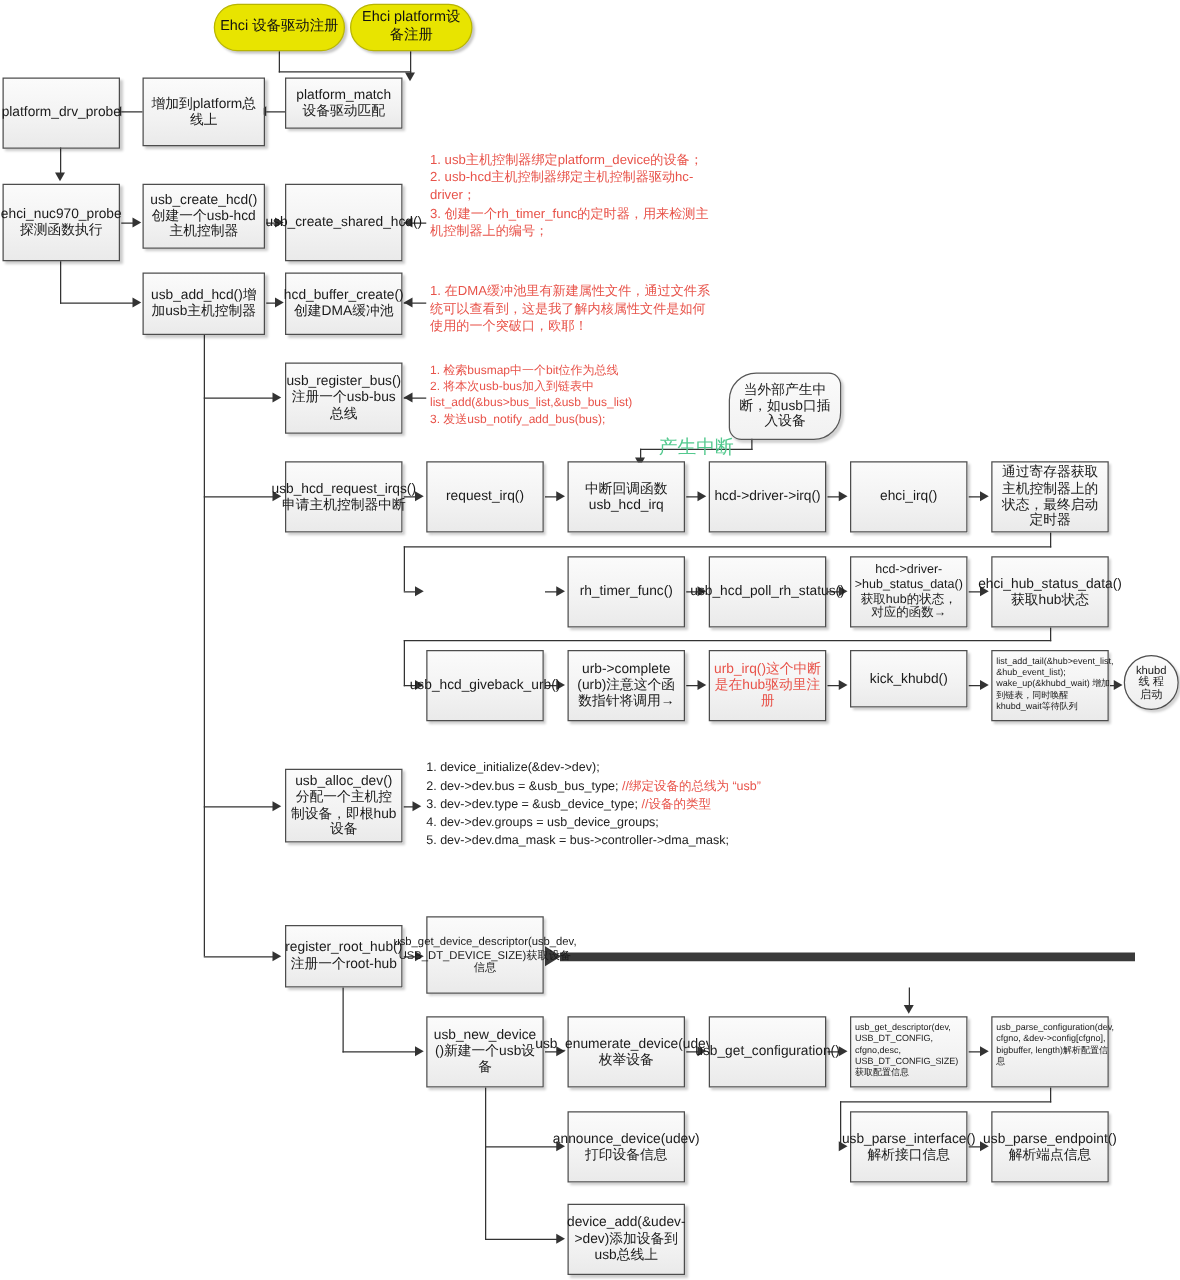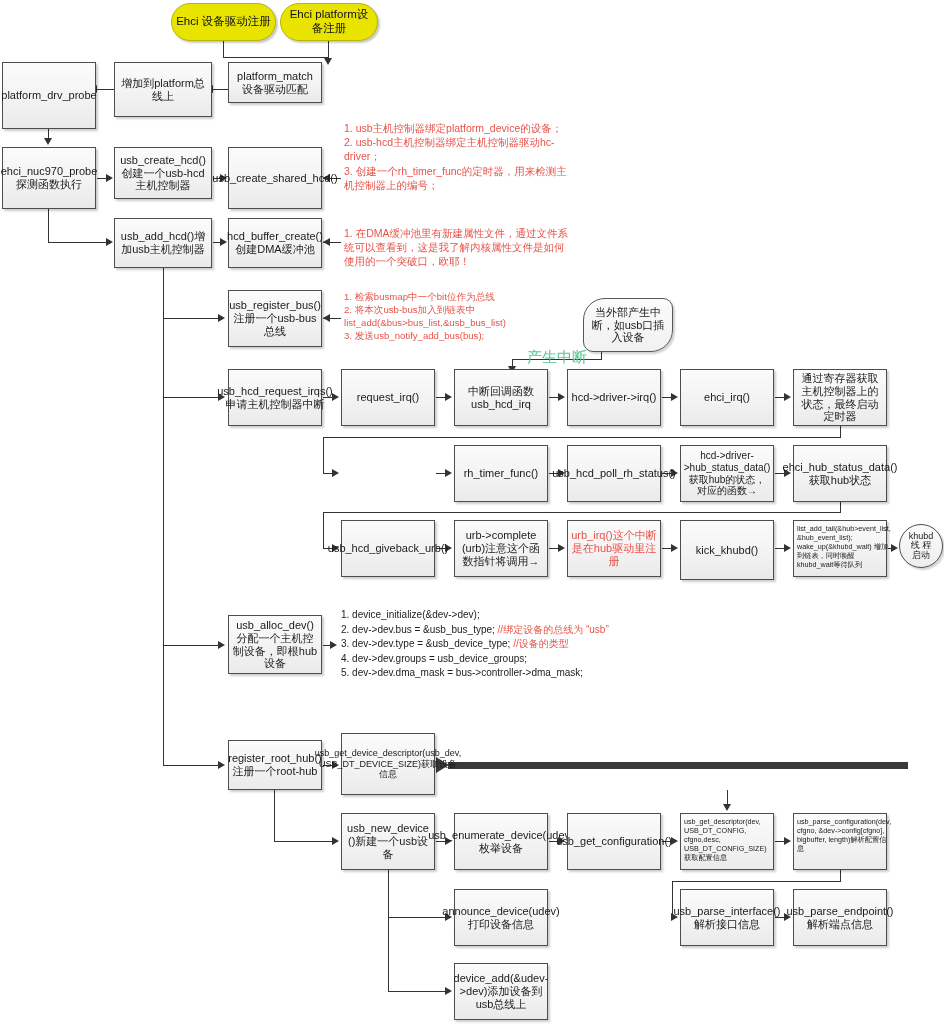--- a/index.html
+++ b/index.html
@@ -92,21 +92,21 @@
 <div id="canvas">
 
   <div class="node term" style="left:171px;top:3px;width:105px;height:38px;">Ehci 设备驱动注册</div>
   <div class="node term" style="left:280px;top:3px;width:98px;height:38px;">Ehci platform设备注册</div>
 
   <div class="ln lnv" style="left:223px;top:41px;height:17px;"></div>
   <div class="ln lnh" style="left:223px;top:57px;width:106px;"></div>
   <div class="ln lnv" style="left:328px;top:41px;height:20px;"></div>
   <div class="arw arw-d" style="left:324px;top:58px;"></div>
 
-  <div class="node proc" style="left:2px;top:62px;width:94px;height:67px;">platform_drv_probe</div>
+  <div class="node proc" style="left:2px;top:62px;width:94px;height:57px;">platform_drv_probe</div>
   <div class="node proc" style="left:114px;top:62px;width:98px;height:55px;">增加到platform总线上</div>
   <div class="node proc" style="left:228px;top:62px;width:94px;height:41px;">platform_match设备驱动匹配</div>
 
   <div class="ln lnh" style="left:213px;top:89px;width:15px;"></div>
   <div class="arw arw-l" style="left:206px;top:85px;"></div>
   <div class="ln lnh" style="left:97px;top:89px;width:17px;"></div>
   <div class="arw arw-l" style="left:90px;top:85px;"></div>
 
   <div class="ln lnv" style="left:48px;top:117px;height:24px;"></div>
   <div class="arw arw-d" style="left:44px;top:138px;"></div>
@@ -206,21 +206,21 @@
 
   <div class="ln lnv" style="left:840px;top:502px;height:11px;"></div>
   <div class="ln lnh" style="left:323px;top:512px;width:518px;"></div>
   <div class="ln lnv" style="left:323px;top:512px;height:37px;"></div>
   <div class="ln lnh" style="left:323px;top:548px;width:10px;"></div>
   <div class="arw arw-r" style="left:332px;top:544px;"></div>
 
   <div class="node proc" style="left:341px;top:520px;width:94px;height:57px;">usb_hcd_giveback_urb()</div>
   <div class="node proc" style="left:454px;top:520px;width:94px;height:57px;">urb-&gt;complete (urb)注意这个函数指针将调用→</div>
   <div class="node proc redtxt" style="left:567px;top:520px;width:94px;height:57px;">urb_irq()这个中断是在hub驱动里注册</div>
-  <div class="node proc" style="left:680px;top:520px;width:94px;height:60px;">kick_khubd()</div>
+  <div class="node proc" style="left:680px;top:520px;width:94px;height:46px;">kick_khubd()</div>
   <div class="node proc tiny" style="left:793px;top:520px;width:94px;height:57px;">list_add_tail(&amp;hub&gt;event_list, &amp;hub_event_list);
 wake_up(&amp;khubd_wait) 增加到链表，同时唤醒khubd_wait等待队列</div>
   <div class="node circ" style="left:899px;top:524px;width:44px;height:44px;white-space:pre-line;">khubd
 线 程
 启动</div>
 
   <div class="ln lnh" style="left:436px;top:548px;width:10px;"></div>
   <div class="arw arw-r" style="left:445px;top:544px;"></div>
   <div class="ln lnh" style="left:549px;top:548px;width:10px;"></div>
   <div class="arw arw-r" style="left:558px;top:544px;"></div>

